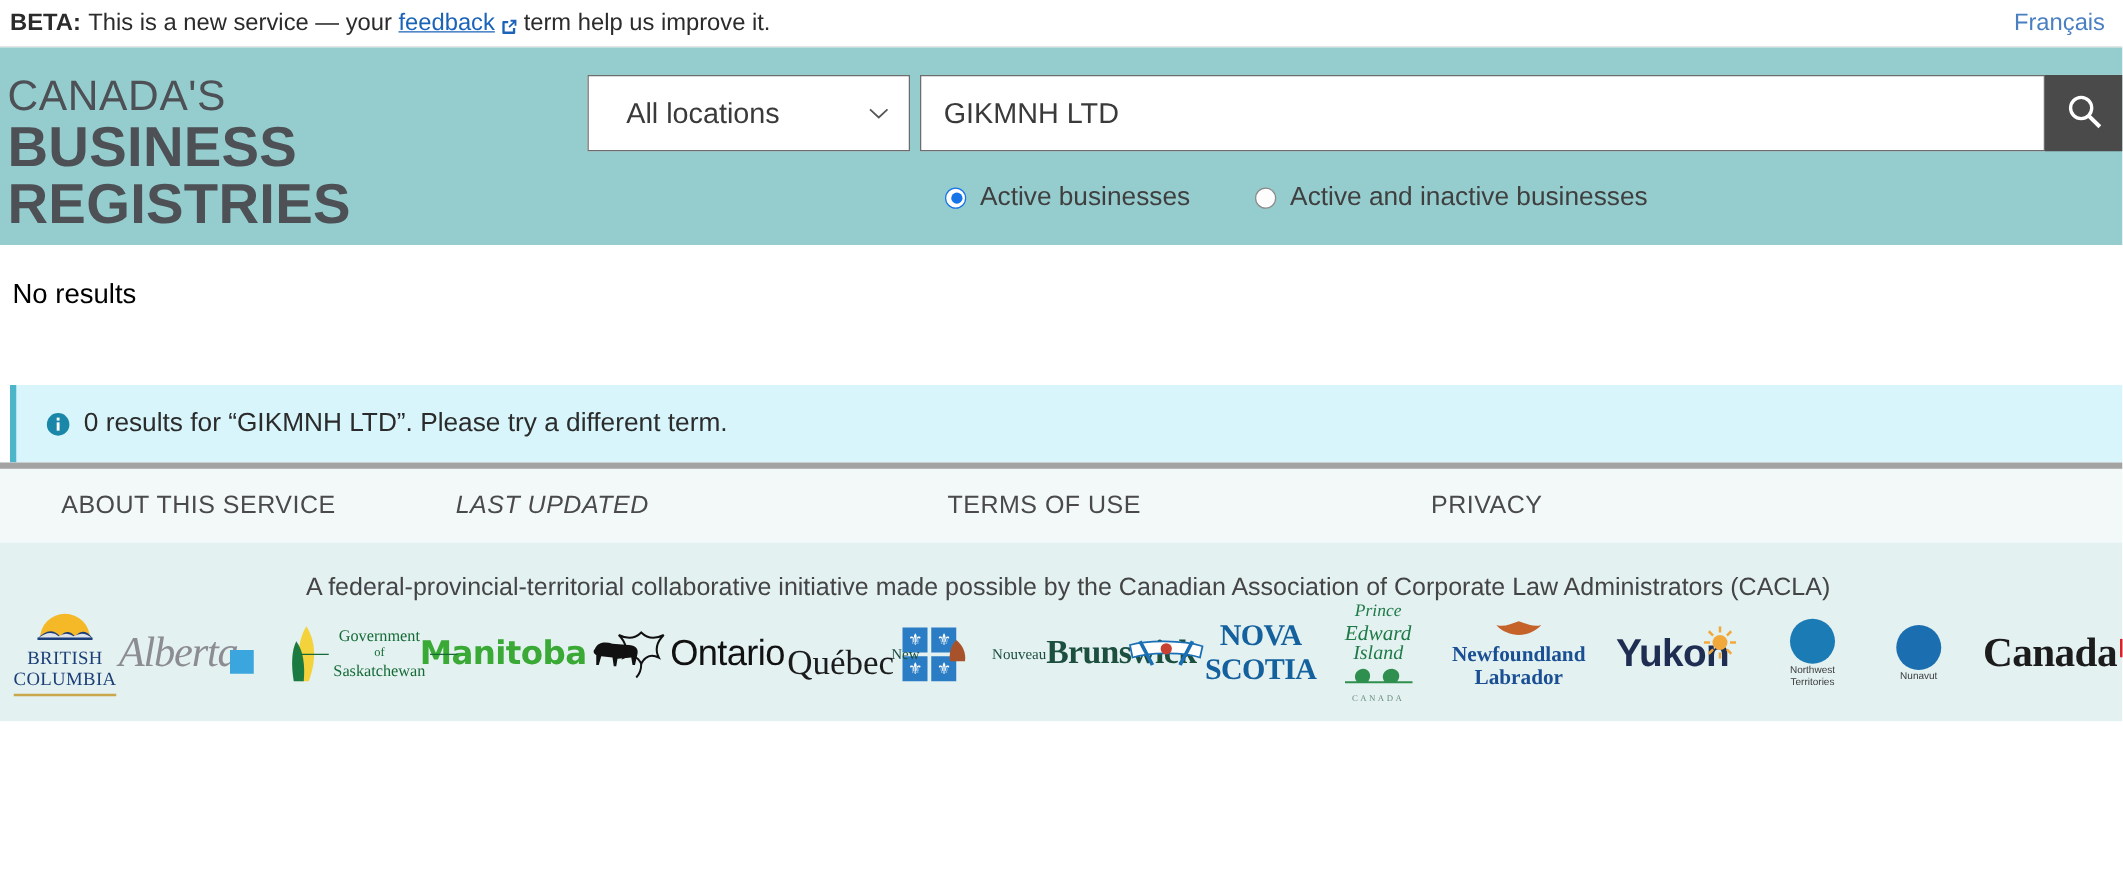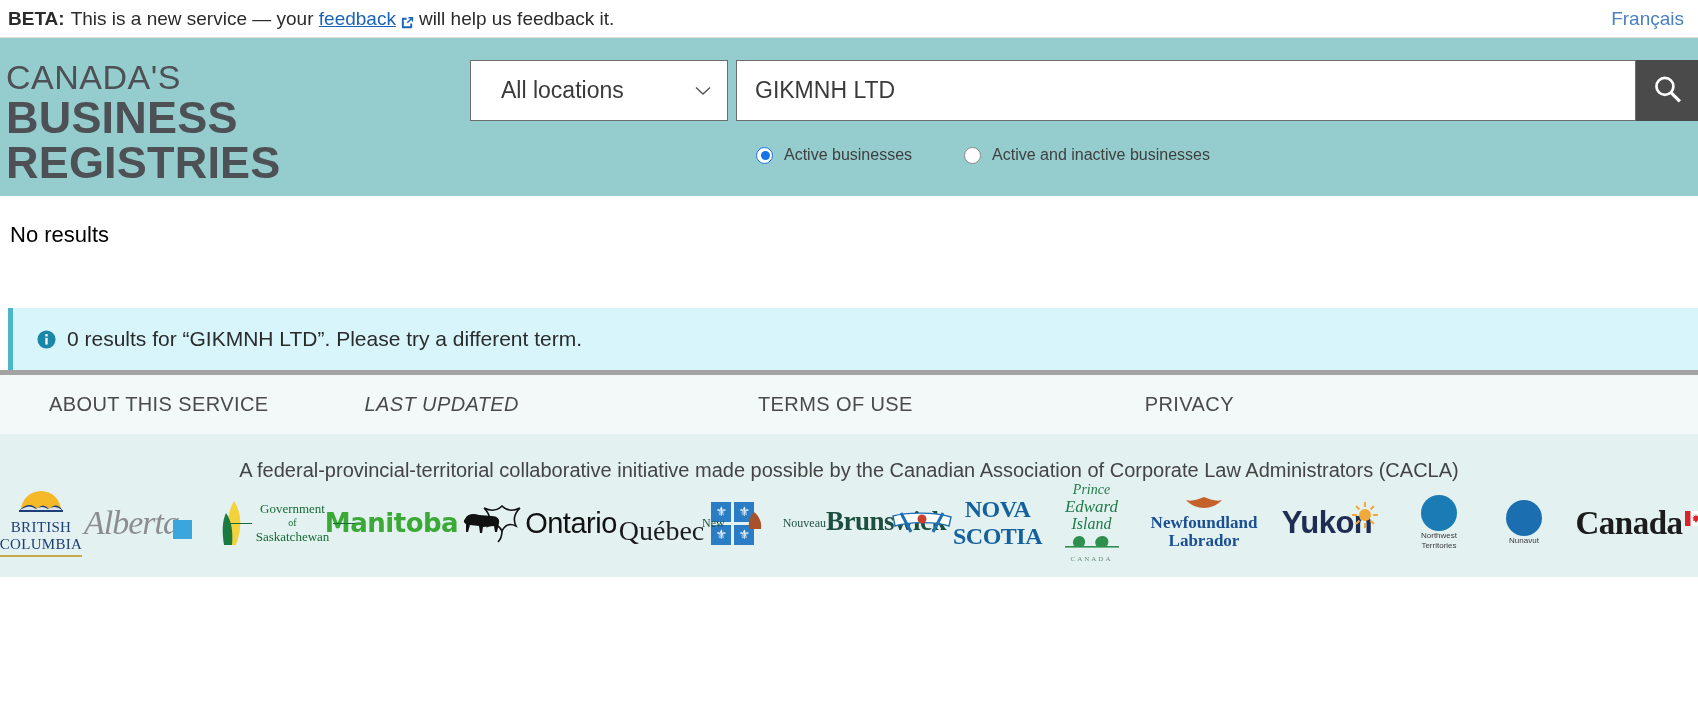--- a/index.html
+++ b/index.html
@@ -62,21 +62,21 @@
     outline:none;
   }
   .search-btn{
     width:62px; height:61px; background:#4a4a4a;
     border:none; cursor:pointer;
     display:flex; align-items:center; justify-content:center;
   }
   .radio-row{
     display:flex; align-items:center;
     margin-top:25px; padding-left:286px;
-    font-size:16px; color:#3f3f3f;
+    font-size:21px; color:#3f3f3f;
   }
   .radio-item{ display:flex; align-items:center; margin-right:52px; cursor:pointer; }
   .radio{
     width:17px; height:17px; border-radius:50%;
     border:1px solid #8a8a8a; background:#fdfdfd;
     margin-right:11px; position:relative; flex:none;
   }
   .radio.checked{ border:1px solid #1673e8; background:#ffffff; }
   .radio.checked::after{
     content:""; position:absolute; left:3.5px; top:3.5px;
@@ -107,21 +107,21 @@
   }
   .footer-link{
     font-size:20px; color:#4a4a4a; letter-spacing:.4px;
     cursor:pointer; white-space:nowrap;
   }
   .fl0{ margin-left:49px; }
   .fl1{ margin-left:96px;font-style:italic; }
   .fl2{ margin-left:239px; }
   .fl3{ margin-left:232px; }
 
-  .footer-bottom{ background:#e4f1f1; height:143px; position:relative; }
+  .footer-bottom{ background:#e4f1f1; height:143px; position:relative;padding-left:11px; }
   .tagline{
     text-align:center; font-size:20px; color:#444;
     padding-top:25px;
   }
   .logo-strip{
     display:flex; align-items:center;
     height:62px; margin-top:10px;
     padding-left:8px; gap:0px;
   }
   .logo{ flex:none; display:flex; align-items:center; justify-content:center; }
@@ -198,21 +198,21 @@
 <div class="beta-bar">
   <span class="beta-label">BETA:</span>
   <span class="beta-text">This is a new service — your</span>&nbsp;
   <span class="beta-link">feedback</span>
   <span class="ext-icon">
     <svg viewBox="0 0 16 16" width="15" height="15">
       <path d="M2 4a1 1 0 0 1 1-1h4v2H4v7h7v-3h2v4a1 1 0 0 1-1 1H3a1 1 0 0 1-1-1z" fill="#1a63b8"></path>
       <path d="M9 2h5v5h-1.6V4.7l-4.1 4.1-1.1-1.1L11.3 3.6H9z" fill="#1a63b8"></path>
     </svg>
   </span>
-  <span class="beta-text">will help us feedback it.</span>
+  <span class="beta-text">term help us improve it.</span>
   <span class="beta-spacer"></span>
   <span class="lang-link">Français</span>
 </div>
 
 <div class="header">
   <div class="wordmark">
     <div class="line1">CANADA'S</div>
     <div class="line2">BUSINESS REGISTRIES</div>
   </div>
 

